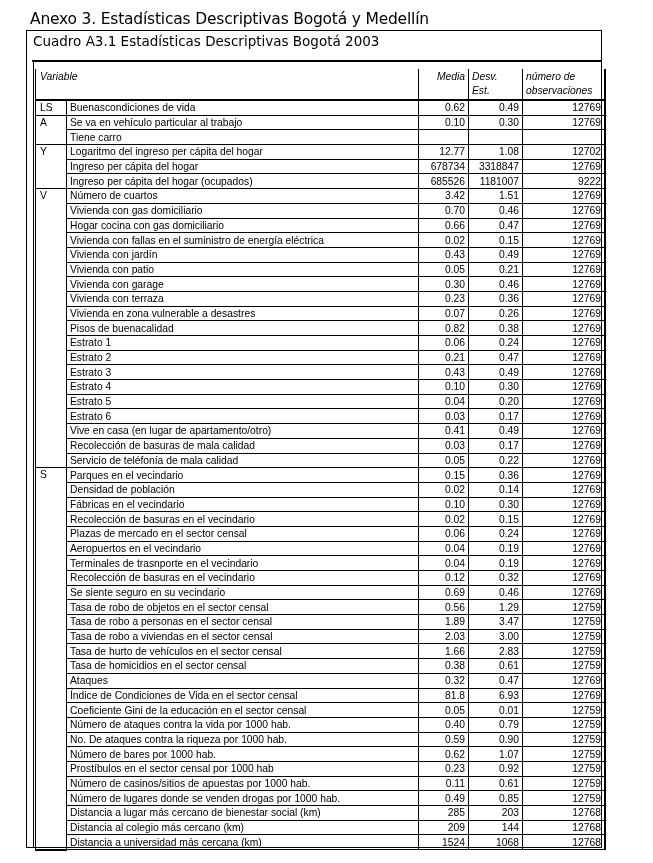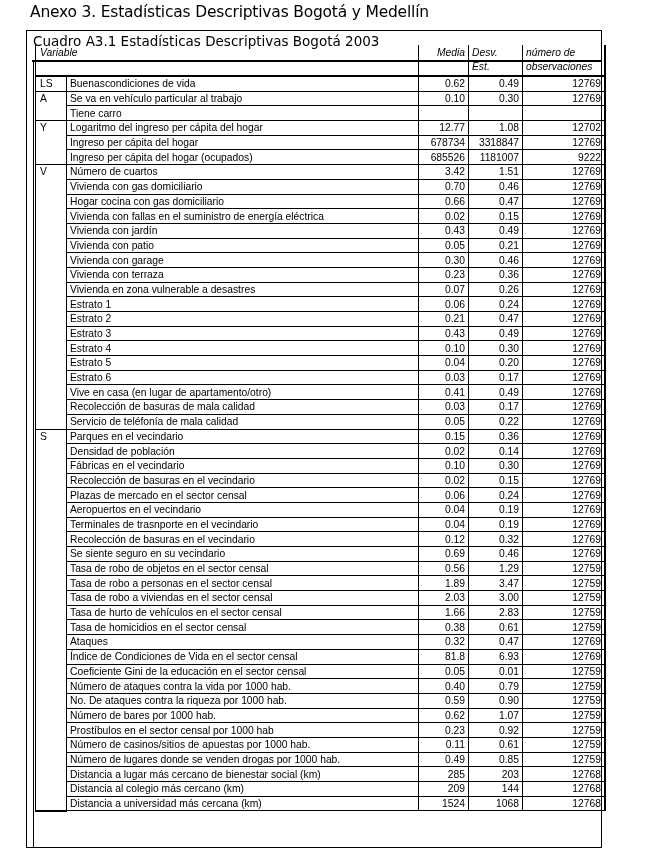--- a/index.html
+++ b/index.html
@@ -1,26 +1,26 @@
 <!DOCTYPE html>
 <html><head>
 <meta charset="utf-8">
 <style>
   html, body { margin: 0; padding: 0; background: #ffffff; }
   body { width: 653px; height: 863px; position: relative; overflow: hidden;
          font-family: "DejaVu Sans", sans-serif; color: #000; }
-  .annex-title { position: absolute; left: 30px; top: 3px; font-size: 15.5px;
+  .annex-title { position: absolute; left: 30px; top: 10px; font-size: 15.5px;
                  letter-spacing: -0.2px; white-space: nowrap; }
   .outer-box { position: absolute; left: 26px; top: 30px; width: 576px; height: 818px;
                border: 1px solid #000; box-sizing: border-box; padding-left: 42px; }
   .outer-box .left-inner { position: absolute; left: 6px; top: 30px; bottom: -1px;
                border-left: 1px solid #000; }
   .caption { position: absolute; left: 6px; top: 2px; font-size: 13.5px; white-space: nowrap; }
   .caption-rule { position: absolute; left: 5px; right: -1px; top: 29px; border-top: 2px solid #000; }
-  table.stats { position: absolute; left: 35px; top: 45px; border-collapse: collapse;
+  table.stats { position: absolute; left: 35px; top: 69px; border-collapse: collapse;
                 font-family: "Liberation Sans", sans-serif; font-size: 10.3px; }
   table.stats td, table.stats th { padding: 0 3px; height: 13.7px; line-height: 13px;
                 white-space: nowrap; }
   table.stats th { font-weight: normal; font-style: italic; vertical-align: top;
                    padding-top: 1px; height: 29px; line-height: 13.5px; }
   .c-grp { width: 23px; text-align: left; padding-left: 4px !important; vertical-align: top; }
   .c-var { width: 345px; text-align: left; border-left: 1px solid #000; }
   .c-num { text-align: right; border-left: 1px solid #000; }
   .c-media { width: 43px; }
   .c-desv { width: 47px; }
@@ -155,20 +155,27 @@
       </tr>
       <tr class="row">
         <td class="c-grp"></td>
         <td class="c-var">Vivienda en zona vulnerable a desastres</td>
         <td class="c-num c-media">0.07</td>
         <td class="c-num c-desv">0.26</td>
         <td class="c-num c-obs">12769</td>
       </tr>
       <tr class="row">
         <td class="c-grp"></td>
+        <td class="c-var">Pisos de buenacalidad</td>
+        <td class="c-num c-media">0.82</td>
+        <td class="c-num c-desv">0.38</td>
+        <td class="c-num c-obs">12769</td>
+      </tr>
+      <tr class="row">
+        <td class="c-grp"></td>
         <td class="c-var">Estrato 1</td>
         <td class="c-num c-media">0.06</td>
         <td class="c-num c-desv">0.24</td>
         <td class="c-num c-obs">12769</td>
       </tr>
       <tr class="row">
         <td class="c-grp"></td>
         <td class="c-var">Estrato 2</td>
         <td class="c-num c-media">0.21</td>
         <td class="c-num c-desv">0.47</td>

